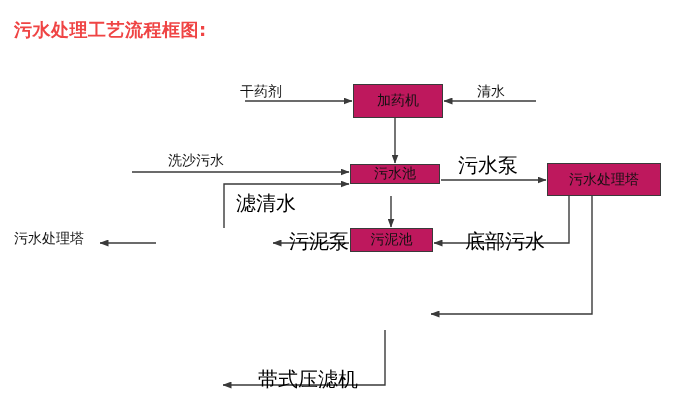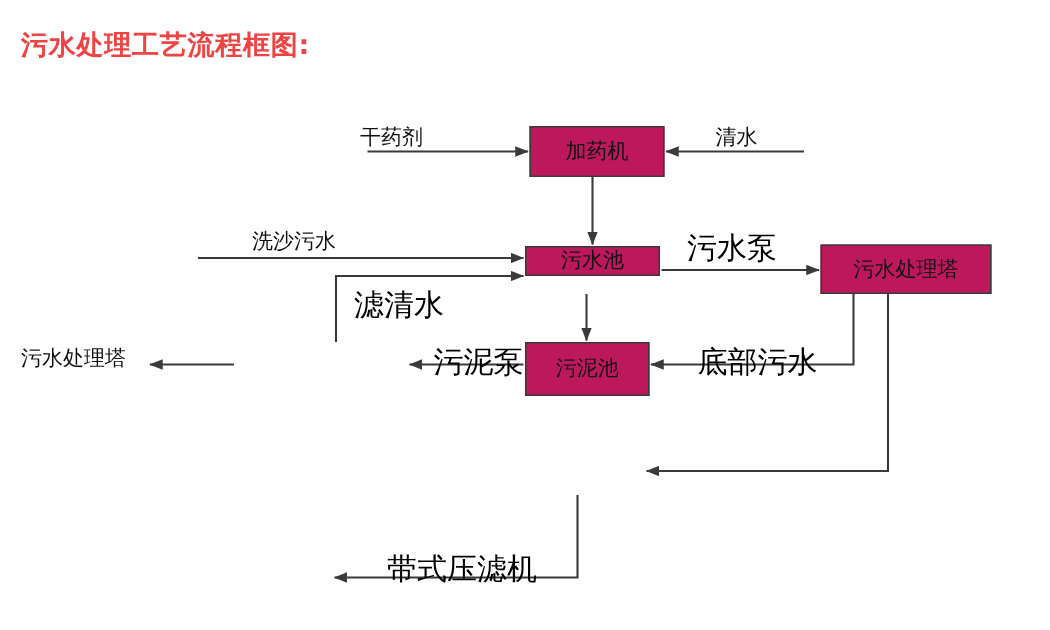--- a/index.html
+++ b/index.html
@@ -105,21 +105,21 @@
 
   <div class="node-box" style="left:350px; top:164px; width:90px; height:20px;">
     <span>污水池</span>
   </div>
 
   <div class="node-box" style="left:547px; top:163px; width:114px; height:33px;">
     <span>污水处理塔</span>
   </div>
 
 
-  <div class="node-box" style="left:350px; top:228px; width:83px; height:36px;">
+  <div class="node-box" style="left:350px; top:228px; width:83px; height:24px;">
     <span>污泥池</span>
   </div>
 
 
   <div class="terminal-label" style="left:240px; top:83px;">干药剂</div>
   <div class="terminal-label" style="left:477px; top:83px;">清水</div>
   <div class="terminal-label" style="left:168px; top:152px;">洗沙污水</div>
   <div class="terminal-label" style="left:14px; top:230px;">污水处理塔</div>
 
   <div class="edge-label" style="left:236px; top:190px;">滤清水</div>

